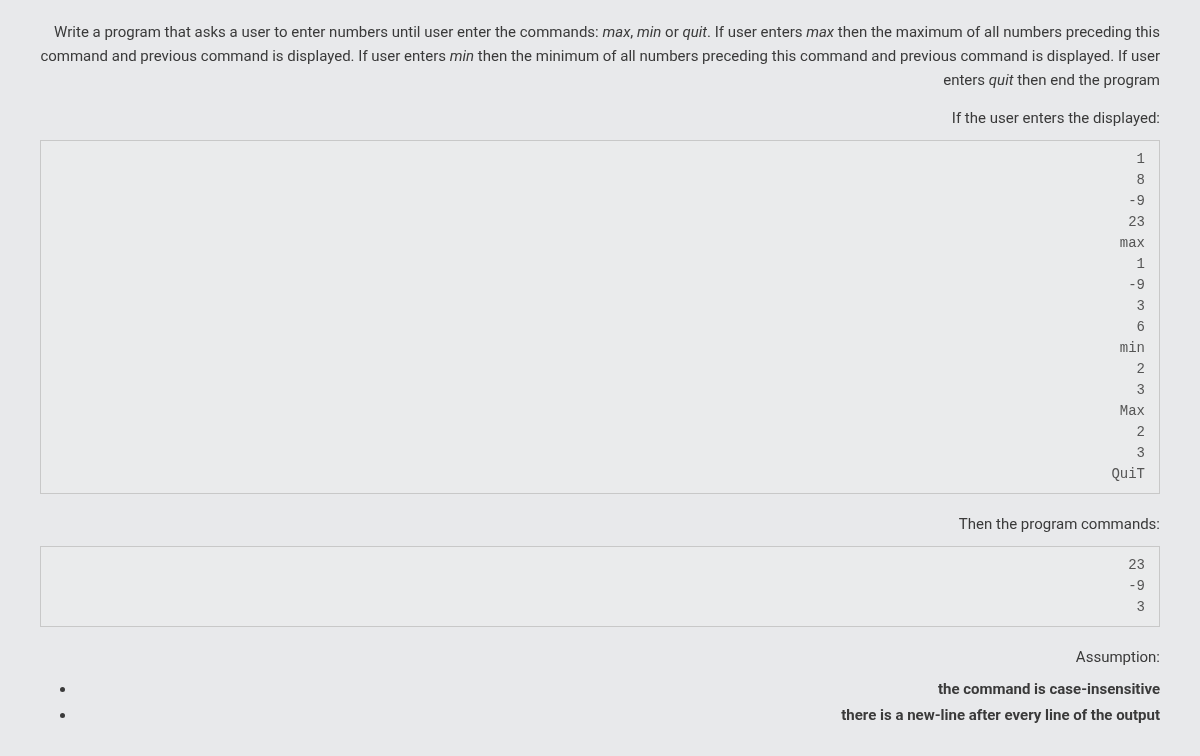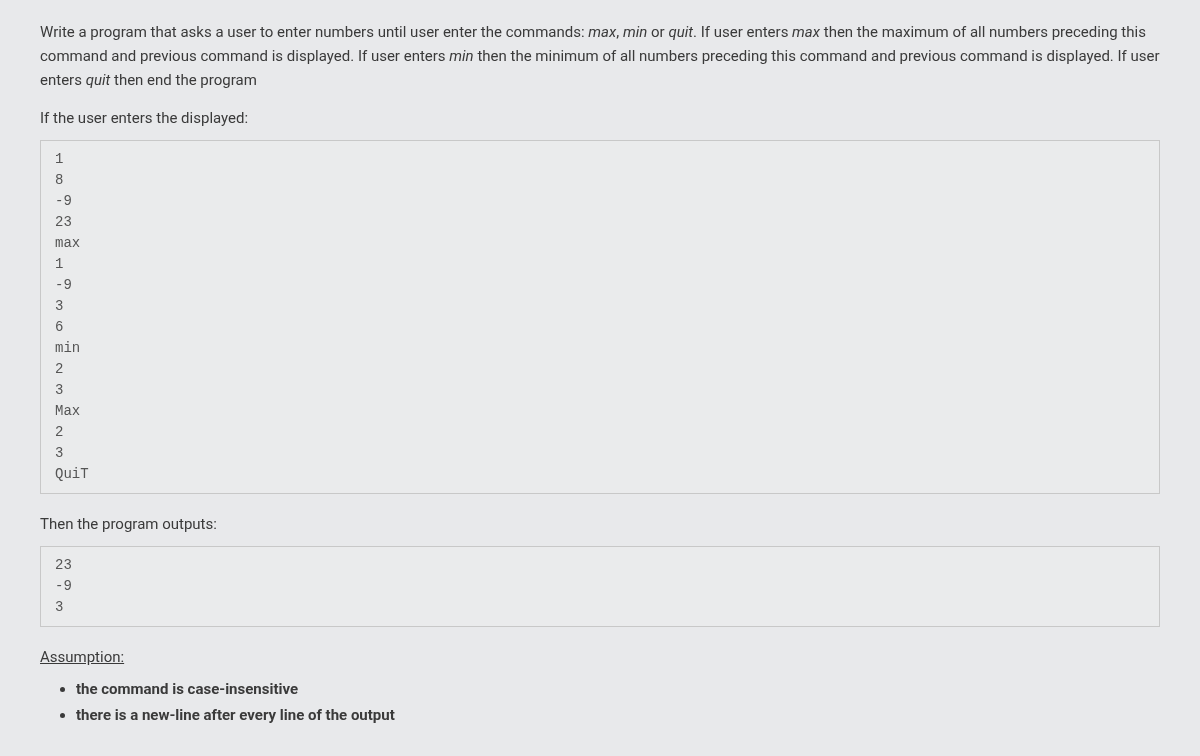--- a/index.html
+++ b/index.html
@@ -1,18 +1,19 @@
 <!DOCTYPE html>
 <html><head>
   <meta charset="utf-8">
   <style>
     * {
       margin: 0;
       padding: 0;
       box-sizing: border-box;
+      text-align: right;
     }
     body {
       font-family: -apple-system, BlinkMacSystemFont, "Segoe UI", Roboto, Helvetica, Arial, sans-serif;
       background: #e8e9eb;
       color: #3a3a3a;
       padding: 20px 40px;
       font-size: 15px;
       line-height: 1.6;
     }
     .problem-description {
@@ -30,21 +31,20 @@
       padding: 8px 14px;
       font-family: "Courier New", Courier, monospace;
       font-size: 14px;
       line-height: 1.5;
       white-space: pre;
       margin-bottom: 18px;
       color: #555;
     }
     .assumption-heading {
       margin-bottom: 8px;
-      text-decoration: underline;
     }
     ul.assumptions {
       list-style: disc;
       padding-left: 36px;
     }
     ul.assumptions li {
       margin-bottom: 2px;
       font-weight: bold;
     }
   </style>
@@ -67,21 +67,21 @@
 3
 6
 min
 2
 3
 Max
 2
 3
 QuiT</div>
 
-<div class="subheading">Then the program outputs:</div>
+<div class="subheading">Then the program commands:</div>
 
 <div class="code-block">23
 -9
 3</div>
 
 <div class="assumption-heading">Assumption:</div>
 
 <ul class="assumptions">
   <li>the command is case-insensitive</li>
   <li>there is a new-line after every line of the output</li>

